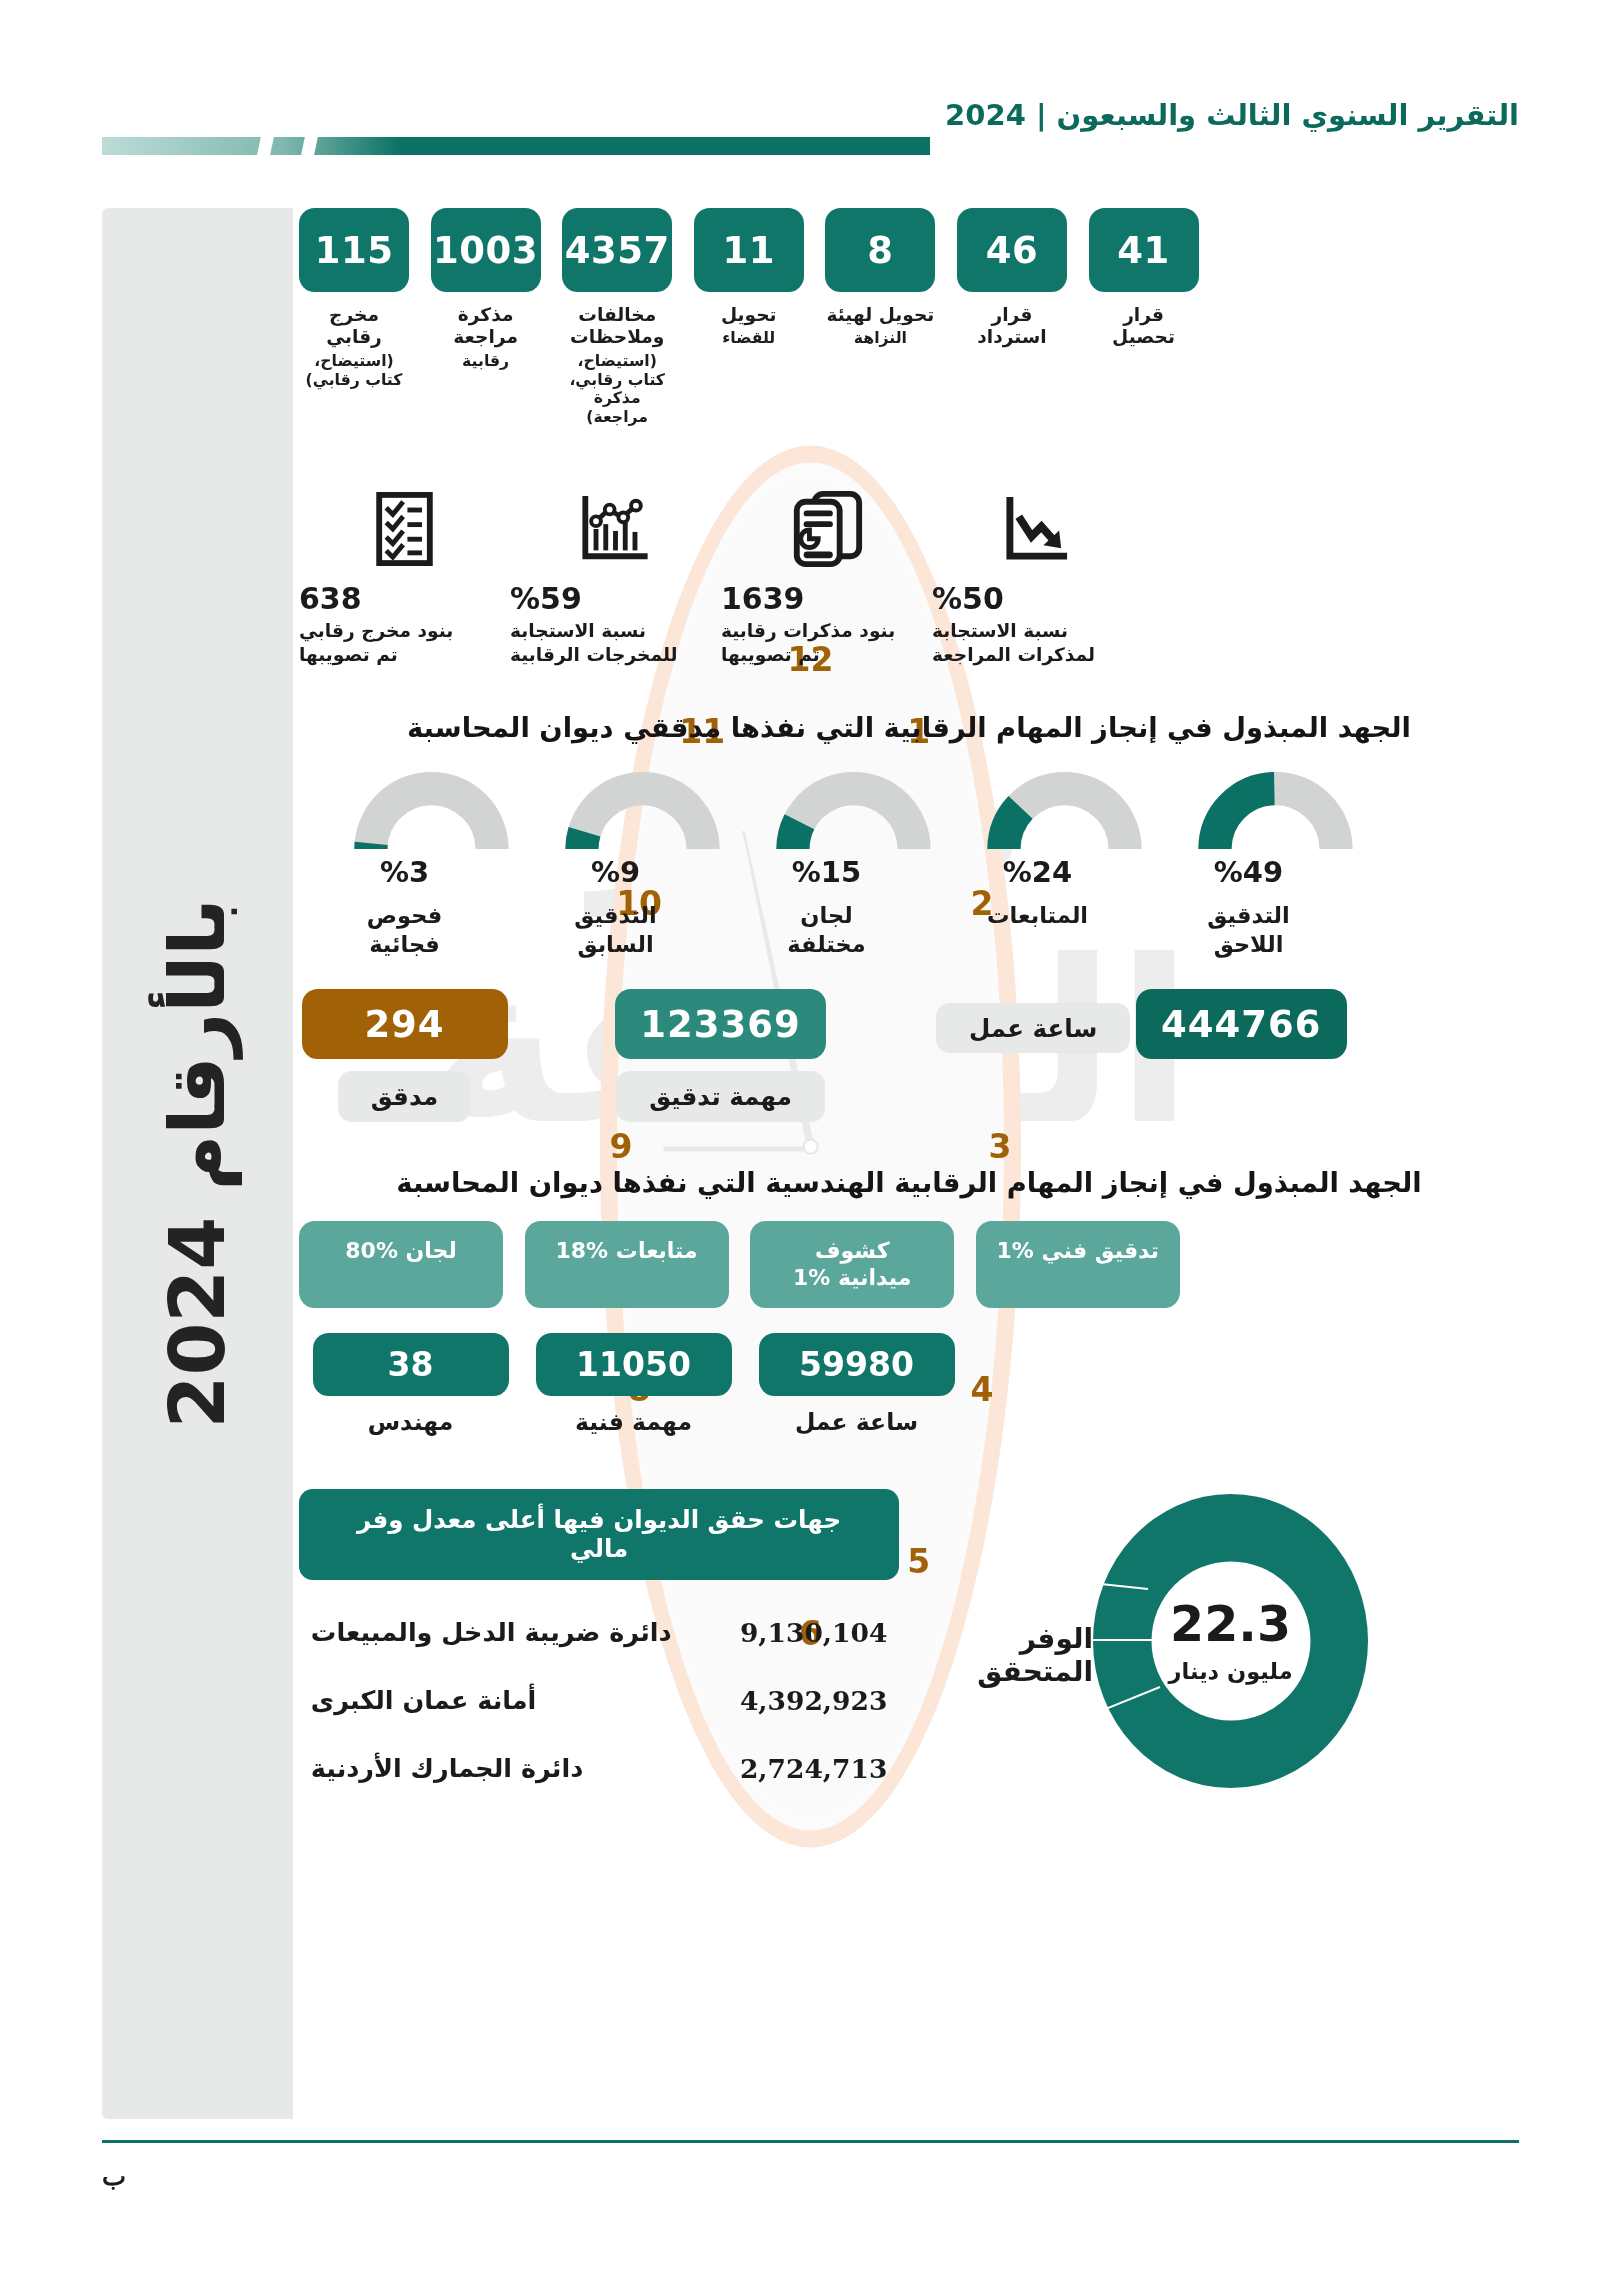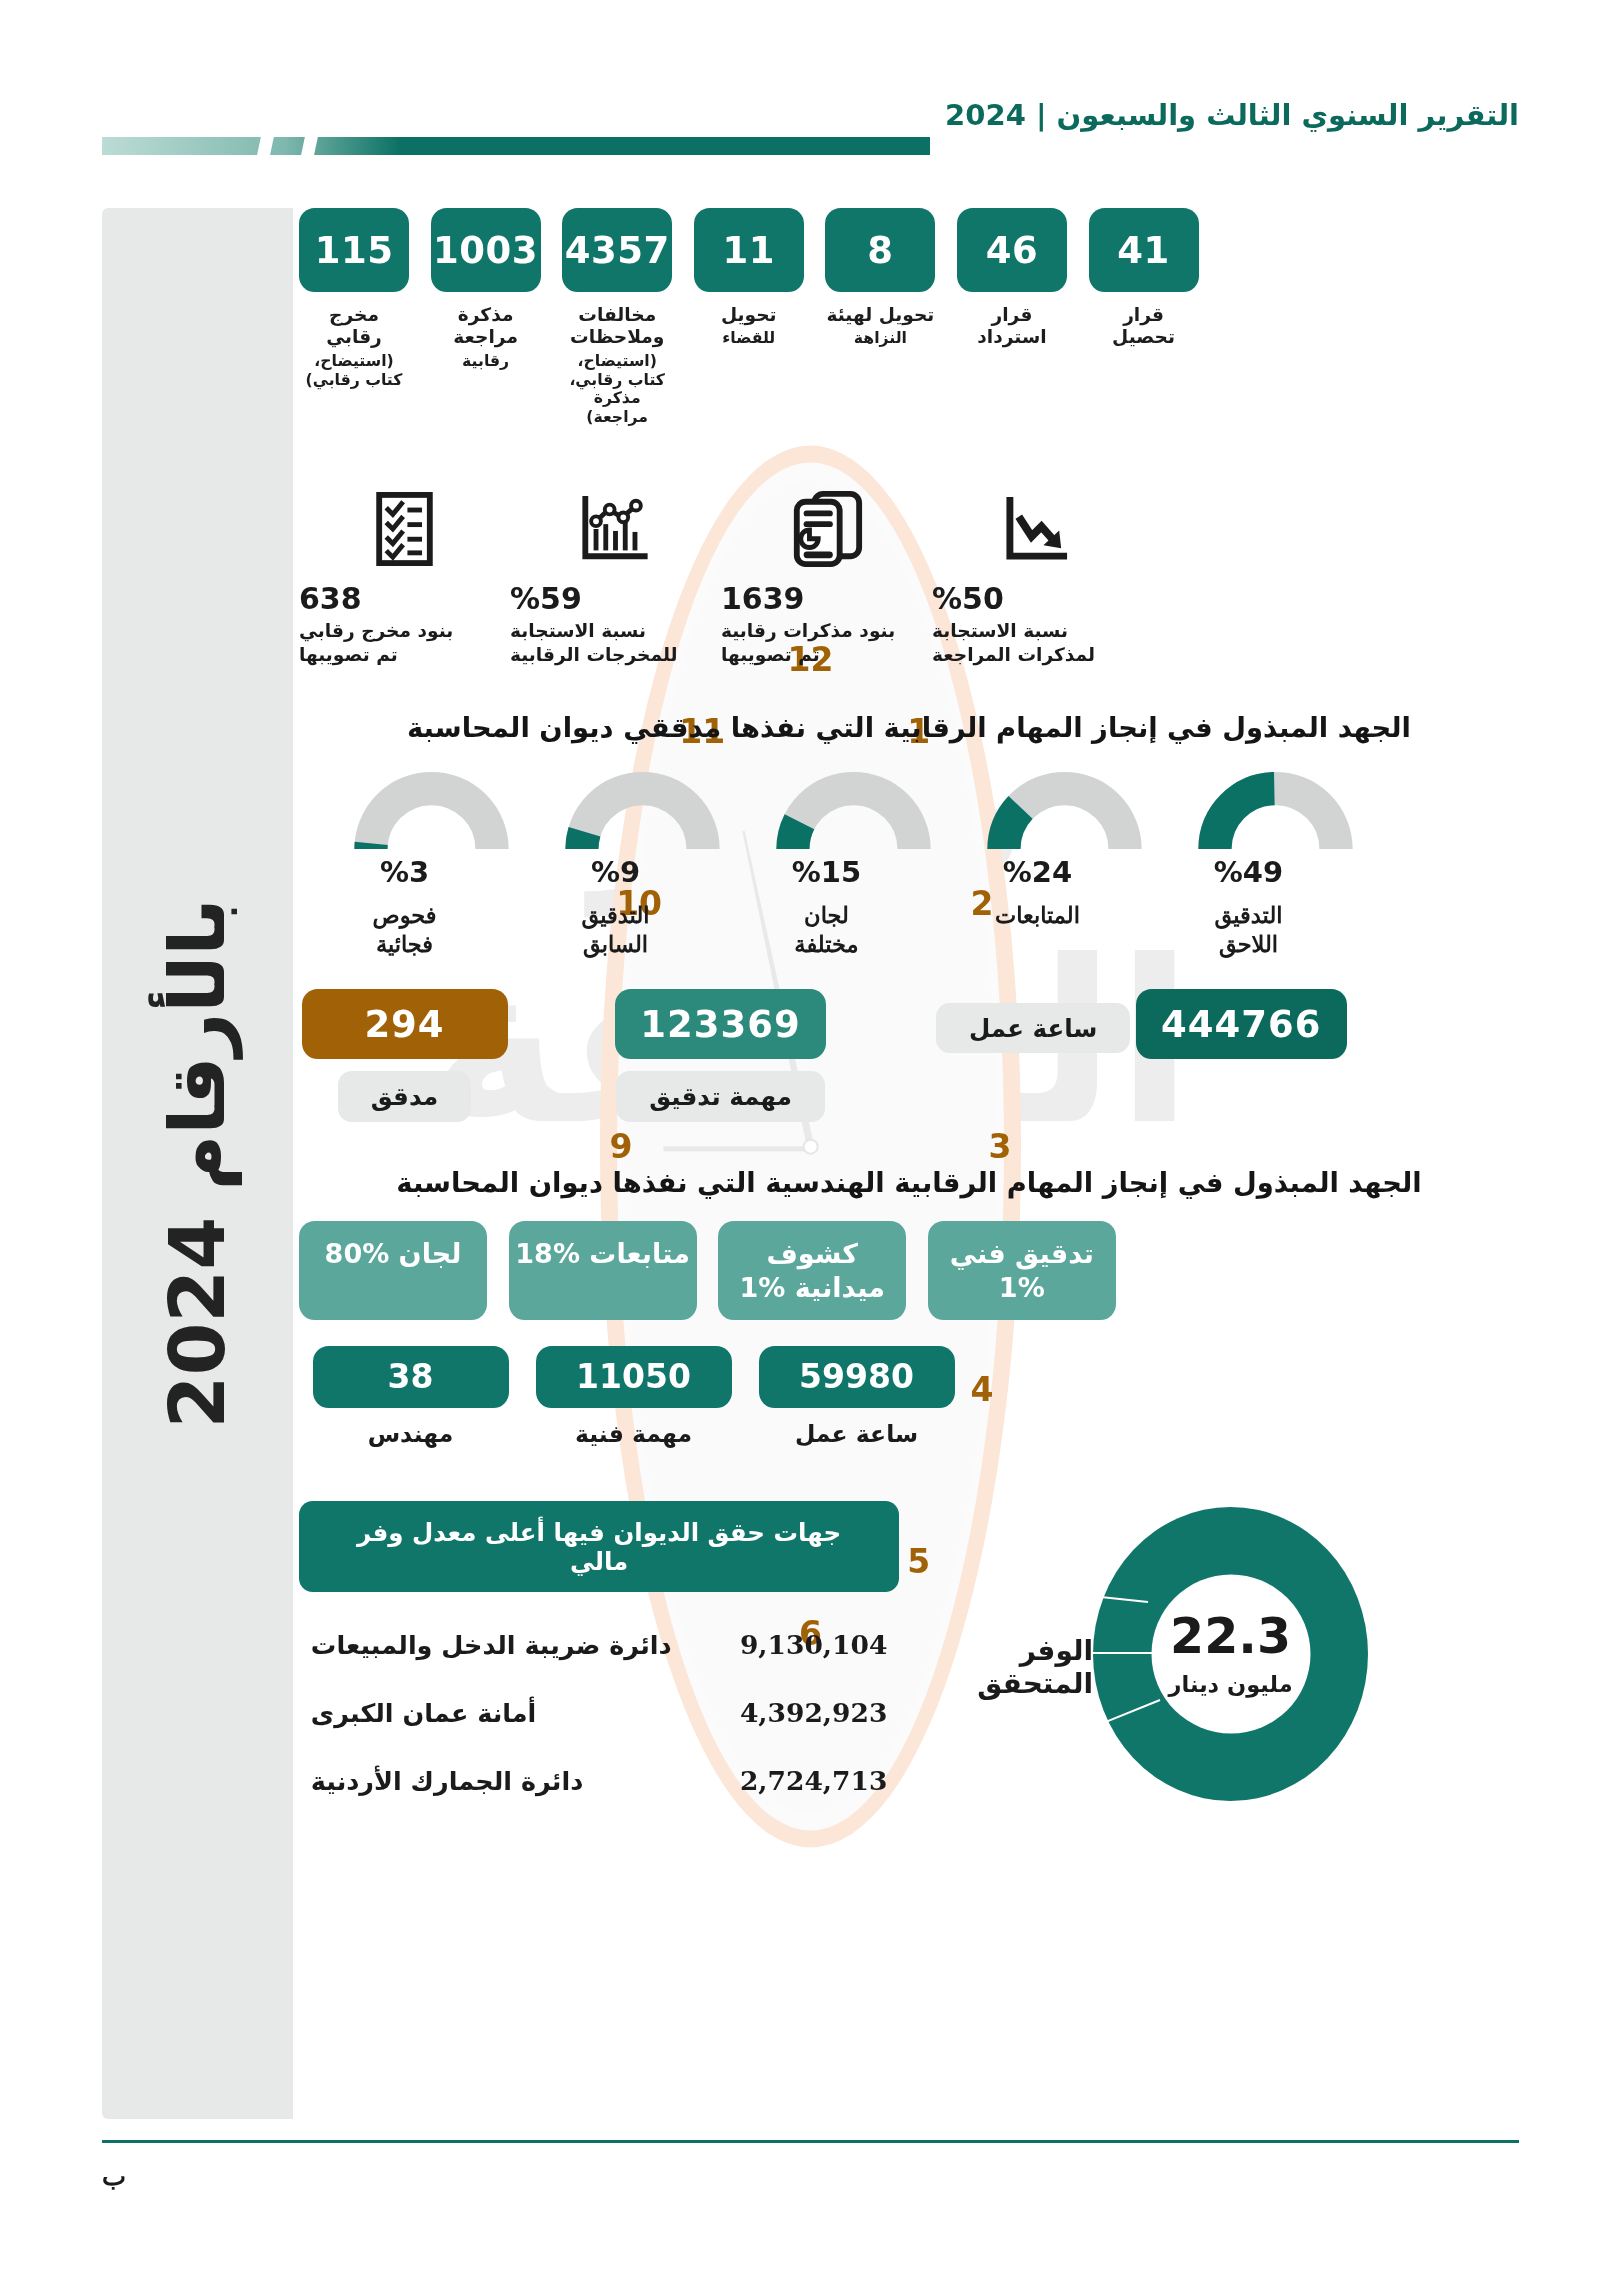--- a/index.html
+++ b/index.html
@@ -122,42 +122,42 @@
   .sect-title{
     margin-top:45px; text-align:center; font-size:27.4px; font-weight:900;
     color:#151515; letter-spacing:0px;
   }
 
   
   .gaugerow{ margin-top:25.5px; display:flex; flex-direction:row-reverse;
              justify-content:flex-start; gap:0; padding-right:5.9px;}
   .gaugecell{ width:211px; text-align:center; }
   .gaugecell .pct{ font-size:29px; font-weight:900; margin-top:2px; }
-  .gaugecell .cap{ margin-top:11.8px; font-size:22.5px; font-weight:800; line-height:1.32;font-family:Liberation Serif, serif; }
+  .gaugecell .cap{ margin-top:11.8px; font-size:22.5px; font-weight:800; line-height:1.32; }
 
   
   .pillrow{ margin-top:29px; display:flex; flex-direction:row-reverse;
             justify-content:flex-start; padding-right:5.9px; }
   .pillcell{ width:211px; text-align:center; }
   .pillcell.wide{ width:421px; }
   .pill-num{
     display:inline-block; min-width:206px; padding:13.7px 25.5px; border-radius:15.7px;
     color:#fff; font-size:37px; font-weight:900; letter-spacing:1px;
   }
   .pill-cap{
     display:inline-block; margin-top:11.8px; padding:10.8px 33px; border-radius:13.7px;
     background:#e7e8e8; color:#1b1b1b; font-size:24.5px; font-weight:900;
   }
 
   
   .engrow{ margin-top:23.5px; display:flex; flex-direction:row-reverse;
            justify-content:flex-start; gap:21.6px; padding-right:21.6px; }
   .engpill{
-    padding:15.7px 0; width:188px; border-radius:15.7px; background:#5ba79c;
-    color:#fff; font-size:27px; font-weight:900; text-align:center; line-height:1.25;
+    padding:15.7px 0; width:204px; border-radius:15.7px; background:#5ba79c;
+    color:#fff; font-size:22px; font-weight:900; text-align:center; line-height:1.25;
   }
   .engrow2{ margin-top:25.5px; display:flex; flex-direction:row-reverse;
             justify-content:flex-start; padding-right:21.6px; }
   .engcell{ width:223px; text-align:center; }
   .engcell .num{
     display:inline-block; min-width:196px; padding:11.8px 21.6px; border-radius:15.7px;
     background:#11766a; color:#fff; font-size:33px; font-weight:900;
   }
   .engcell .cap{ margin-top:11.8px; font-size:23.5px; font-weight:900; }
 

